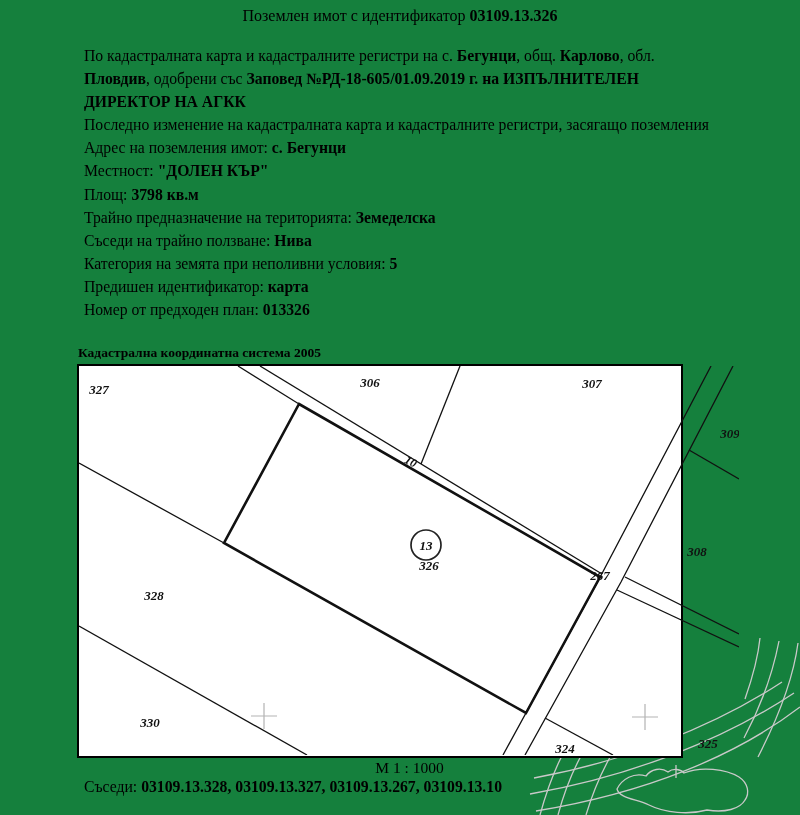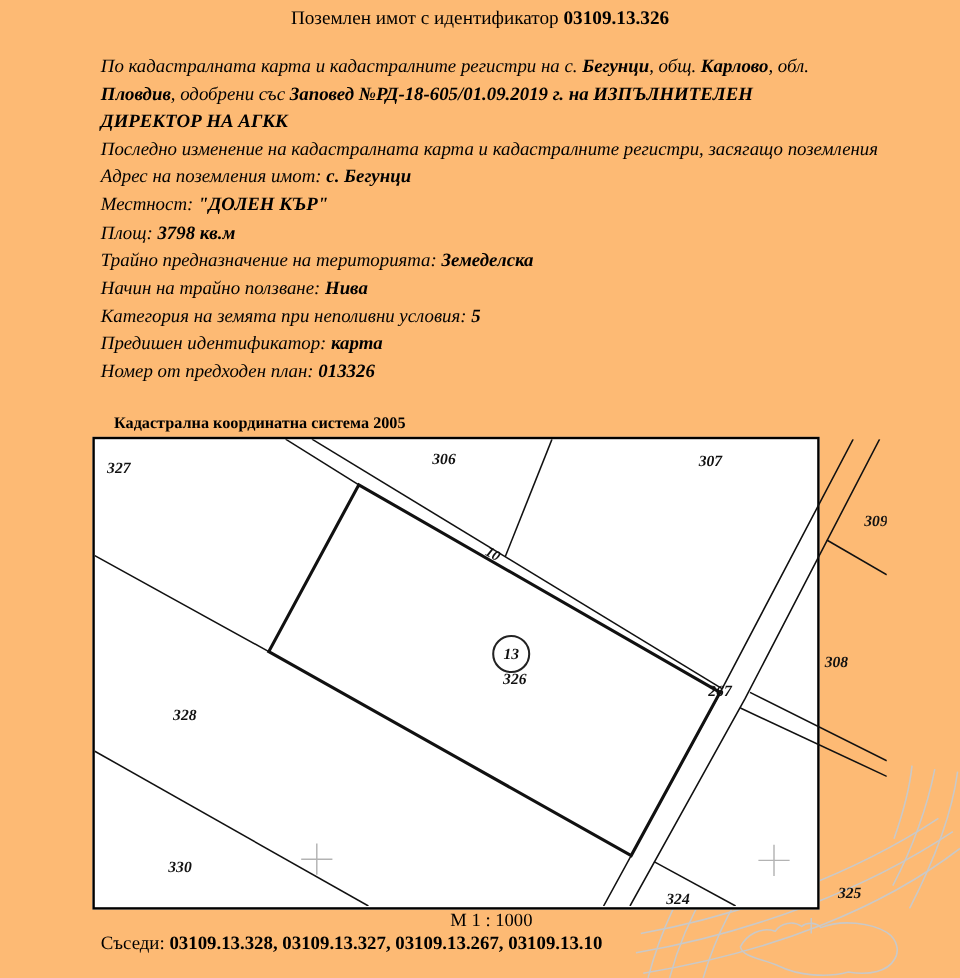--- a/index.html
+++ b/index.html
@@ -1,24 +1,24 @@
 <!DOCTYPE html>
 <html><head>
 <meta charset="utf-8">
 <style>
   html,body{margin:0;padding:0;background:#ffffff;}
-  .page{position:relative;width:800px;height:815px;background:#fdba74;overflow:hidden;
+  .page{position:relative;width:800px;height:815px;background:#15803d;overflow:hidden;
         font-family:"Liberation Serif","DejaVu Serif",serif;color:#000;}
   .b{font-weight:bold;}
   .title{position:absolute;top:7px;left:0;width:100%;text-align:center;
          font-size:16px;white-space:pre-wrap;}
   .bodytext{position:absolute;left:84px;top:44px;width:712px;
-            font-size:15.7px;line-height:23.1px;font-style:italic;}
+            font-size:15.7px;line-height:23.1px;}
   .line{white-space:pre-wrap;}
-  .coordsys{position:absolute;left:95px;top:345px;font-size:13.5px;font-weight:bold;}
+  .coordsys{position:absolute;left:78px;top:345px;font-size:13.5px;font-weight:bold;}
   .map-frame{position:absolute;left:77px;top:364px;width:606px;height:394px;
              border:2.5px solid #000;box-sizing:border-box;background:#fff;z-index:2;}
   .map-frame svg{display:block;width:660px;height:389px;}
   .plabel{font-family:"Liberation Serif","DejaVu Serif",serif;
           font-style:italic;font-weight:bold;font-size:13px;fill:#111;}
   .plabel.small{font-size:12px;}
   .scale{position:absolute;left:77px;top:759px;width:665px;text-align:center;
          font-weight:normal;font-size:15.5px;z-index:3;}
   .neighbors{position:absolute;left:84px;top:778px;font-size:15.7px;
              white-space:pre-wrap;z-index:3;text-align:right;}
@@ -33,21 +33,21 @@
 
   <div class="bodytext" id="info-block">
       <div class="line"><span>По кадастралната карта и кадастралните регистри на с. </span><span class="b">Бегунци</span><span>, общ. </span><span class="b">Карлово</span><span>, обл.</span></div>
       <div class="line"><span class="b">Пловдив</span><span>, одобрени със </span><span class="b">Заповед №РД-18-605/01.09.2019 г. на ИЗПЪЛНИТЕЛЕН</span></div>
       <div class="line"><span class="b">ДИРЕКТОР НА АГКК</span></div>
       <div class="line"><span>Последно изменение на кадастралната карта и кадастралните регистри, засягащо поземления</span></div>
       <div class="line"><span>Адрес на поземления имот: </span><span class="b">с. Бегунци</span></div>
       <div class="line"><span>Местност: </span><span class="b">"ДОЛЕН КЪР"</span></div>
       <div class="line"><span>Площ: </span><span class="b">3798 кв.м</span></div>
       <div class="line"><span>Трайно предназначение на територията: </span><span class="b">Земеделска</span></div>
-      <div class="line"><span>Начин на трайно ползване: </span><span class="b">Нива</span></div>
+      <div class="line"><span>Съседи на трайно ползване: </span><span class="b">Нива</span></div>
       <div class="line"><span>Категория на земята при неполивни условия: </span><span class="b">5</span></div>
       <div class="line"><span>Предишен идентификатор: </span><span class="b">карта</span></div>
       <div class="line"><span>Номер от предходен план: </span><span class="b">013326</span></div>
     </div>
 
   <div class="coordsys">Кадастрална координатна система 2005</div>
 
   <svg class="watermark" width="272" height="219" viewBox="528 596 272 219">
     <g fill="none" stroke="#c9c9c9" stroke-width="1.3">
       <path d="M 540,815 C 550,778 564,744 588,714"></path>

